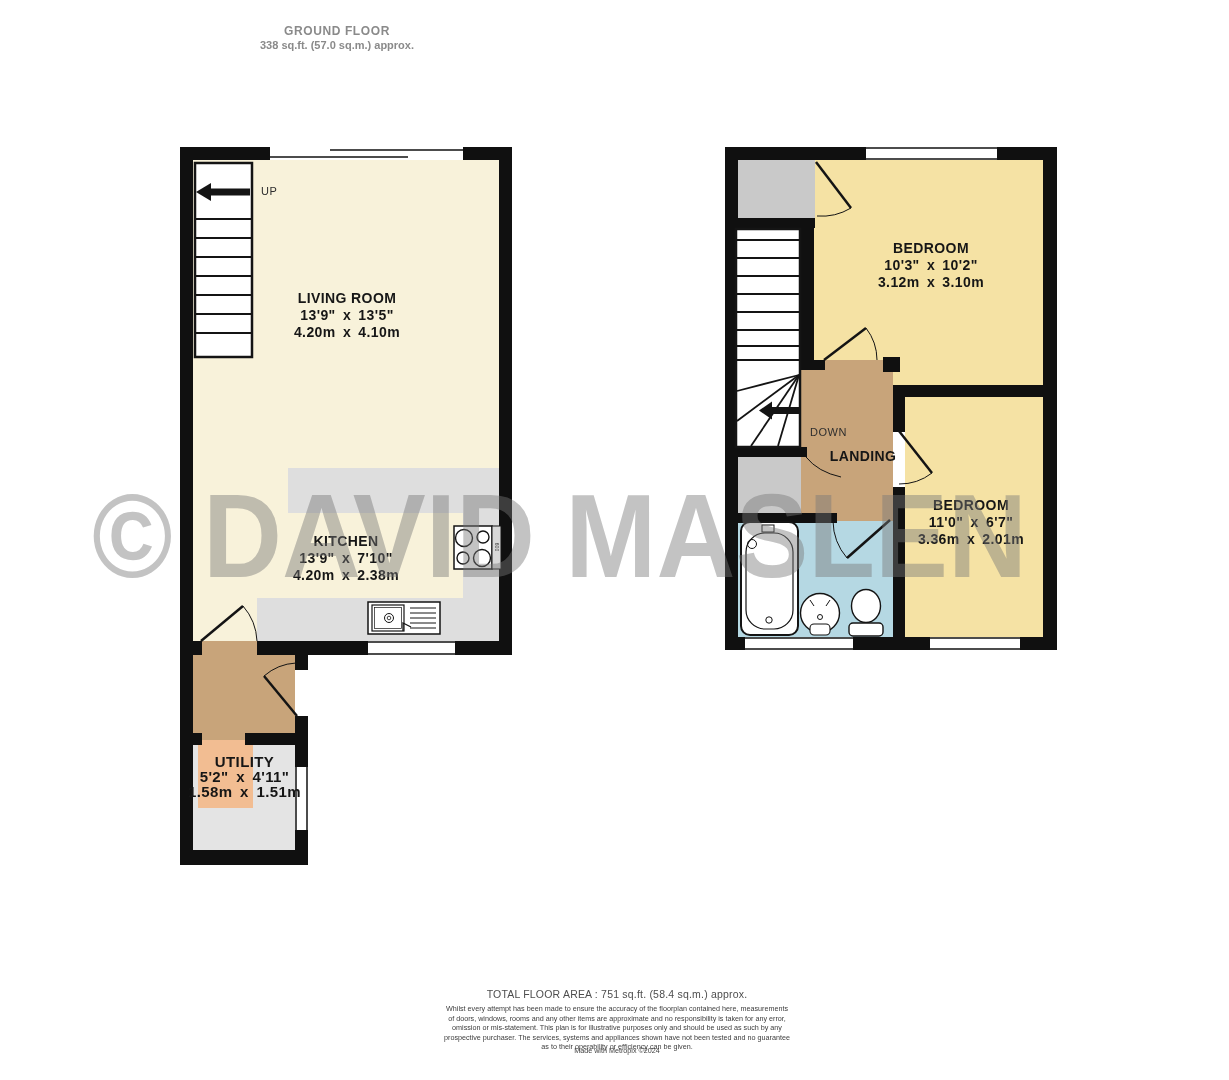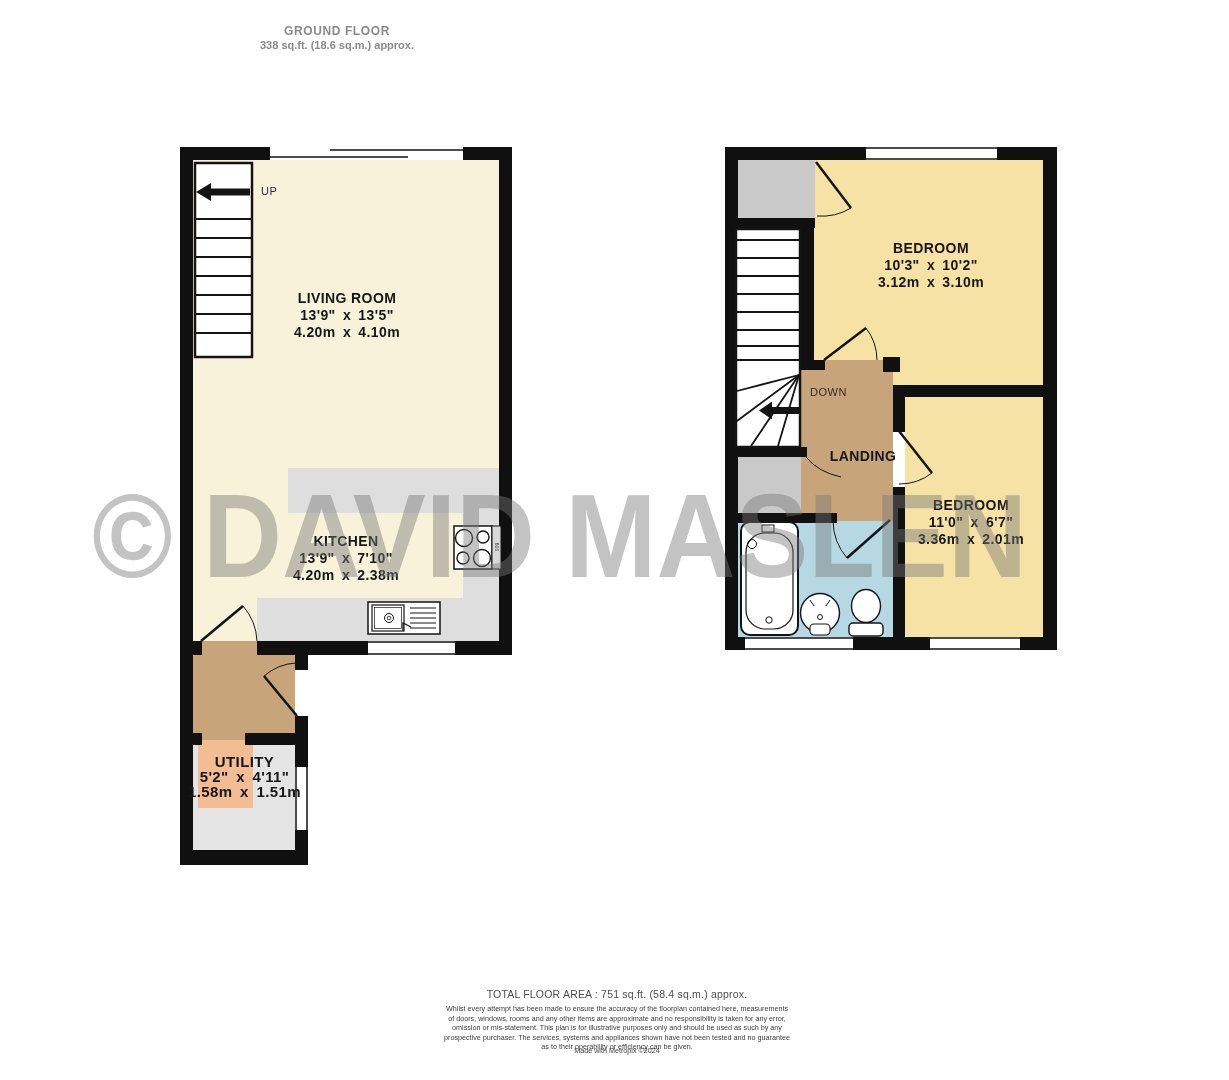--- a/index.html
+++ b/index.html
@@ -26,21 +26,21 @@
   #disclaimer{font-size:7.2px;line-height:9.6px;white-space:pre-line;}
   #made-with{font-size:7.2px;}
 </style>
 </head>
 <body>
 
 <div id="canvas">
 
   <div class="hdr" style="left:177px;top:24px;width:320px;">
     <div class="t">GROUND FLOOR</div>
-    <div class="a">338 sq.ft. (18.6 sq.m.) approx.</div>
+    <div class="a">338 sq.ft. (57.0 sq.m.) approx.</div>
   </div>
 
   <div class="fill" style="left:193px;top:158px;width:306px;height:486px;background:#f8f2da;"></div>
   <div class="fill" style="left:202px;top:641px;width:55px;height:14px;background:#f8f2da;"></div>
   <div class="fill" style="left:193px;top:641px;width:102px;height:104px;background:#c8a47a;"></div>
   <div class="fill" style="left:193px;top:745px;width:102px;height:107px;background:#e4e4e4;"></div>
   <div class="fill" style="left:198px;top:740px;width:55px;height:68px;background:#f2bd92;"></div>
   <div class="fill" style="left:288px;top:468px;width:211px;height:45px;background:#dedede;"></div>
   <div class="fill" style="left:463px;top:513px;width:36px;height:88px;background:#dedede;"></div>
   <div class="fill" style="left:257px;top:598px;width:242px;height:43px;background:#dedede;"></div>
@@ -235,21 +235,21 @@
   </div>
   <div class="lbl" style="left:871px;top:497px;width:200px;">
     <div>BEDROOM</div>
     <div class="dim">11'0" x 6'7"</div>
     <div class="dim">3.36m x 2.01m</div>
   </div>
   <div class="lbl" style="left:813px;top:448px;width:100px;">
     <div>LANDING</div>
   </div>
   <div class="dirlbl" style="left:261px;top:185px;">UP</div>
-  <div class="dirlbl" style="left:810px;top:386px;">DOWN</div>
+  <div class="dirlbl" style="left:810px;top:426px;">DOWN</div>
 
   <svg id="watermark-svg" width="960" height="150" viewBox="0 0 960 150">
     <text x="2" y="112" font-family="Liberation Sans, sans-serif" font-weight="bold" font-size="118" fill="#787878" opacity="0.44" textLength="935" lengthAdjust="spacingAndGlyphs">© DAVID MASLEN</text>
   </svg>
 
   <div id="total-area" class="footer" style="left:317px;top:988px;width:600px;">TOTAL FLOOR AREA : 751 sq.ft. (58.4 sq.m.) approx.</div>
   <div id="disclaimer" class="footer" style="left:267px;top:1004px;width:700px;">Whilst every attempt has been made to ensure the accuracy of the floorplan contained here, measurements
 of doors, windows, rooms and any other items are approximate and no responsibility is taken for any error,
 omission or mis-statement. This plan is for illustrative purposes only and should be used as such by any
 prospective purchaser. The services, systems and appliances shown have not been tested and no guarantee

